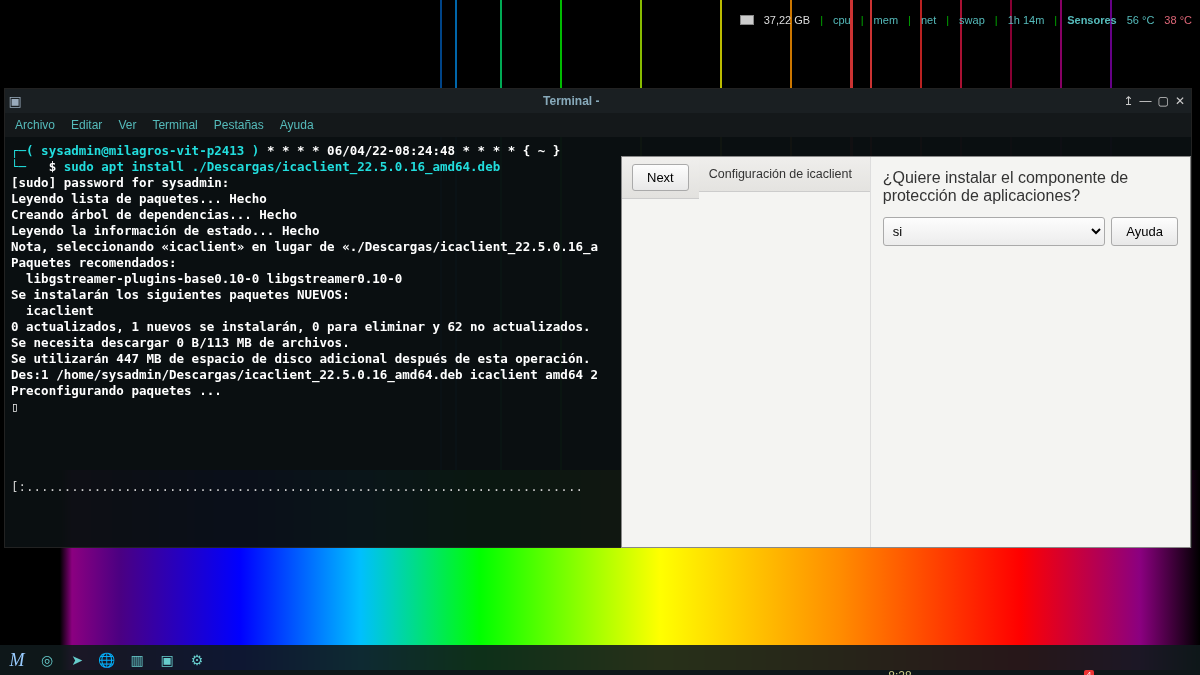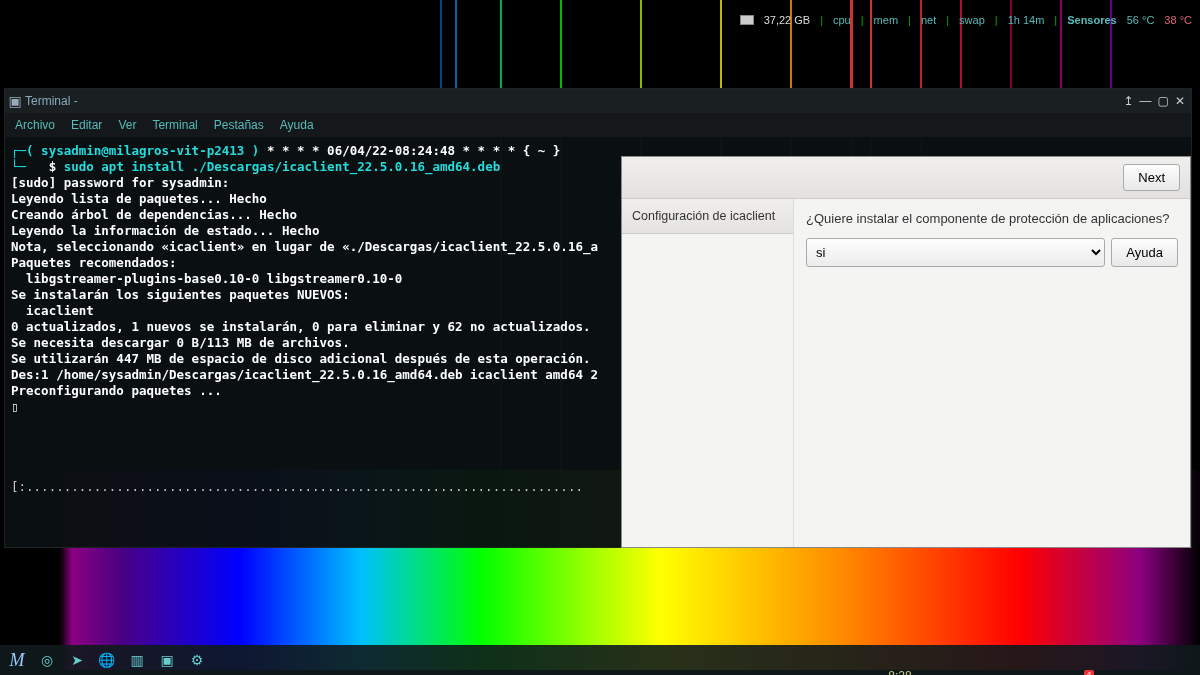--- a/index.html
+++ b/index.html
@@ -32,59 +32,59 @@
 .terminal {
   position: absolute; top: 88px; left: 4px; width: 1188px; height: 460px;
   background: rgba(10,15,18,0.97); z-index:3; border:1px solid #222;
   display:flex; flex-direction:column;
 }
 .titlebar {
   height: 24px; background:#1a1f22; display:flex; align-items:center;
   color:#8ab; font-size:12px;
 }
 .titlebar .ticon { width:20px; text-align:center; color:#9ab; font-size:14px; }
-.titlebar .ttitle { flex:1; text-align:left; }
+.titlebar .ttitle { flex:1; text-align:center;font-weight:bold; }
 .titlebar .tbtns { display:flex; gap:6px; padding:0 6px; color:#ccc; }
 .titlebar .tbtns span { cursor:pointer; font-size:12px; }
 .menubar {
   height:24px; background:#14181a; display:flex; align-items:center; gap:16px;
   padding:0 10px; font-size:12px; color:#5bb;
 }
 .menubar span { cursor:pointer; }
 .term-body {
   flex:1; padding:6px 6px; font-family: "DejaVu Sans Mono", monospace;
   font-size:12.5px; line-height:16px; color:#ccc; white-space:pre; overflow:hidden;
 }
 .term-body .teal { color:#2dd; font-weight:bold; }
 .term-body .white { color:#eee; }
 .term-body .bold { font-weight:bold; color:#fff; }
 .dialog {
   position:absolute; top:156px; left:621px; width:570px; height:392px;
   background:#f4f4f2; border:1px solid #888; z-index:10;
-  display:flex; flex-direction:column; font-size:13px; color:#333;
+  display:flex; flex-direction:row; font-size:13px; color:#333;
 }
 .dialog .dlg-top {
   height:42px; background:linear-gradient(#f0efed,#e2e1de);
   display:flex; justify-content:flex-end; align-items:center; padding:0 10px;
   border-bottom:1px solid #ccc;
 }
 .dialog .dlg-top button {
   padding:5px 14px; font-size:13px; background:linear-gradient(#fdfdfd,#e8e8e8);
   border:1px solid #aaa; border-radius:3px; cursor:pointer;
 }
 .dialog .dlg-body { flex:1; display:flex;justify-content:center; }
 .dialog .dlg-side {
   width:172px; border-right:1px solid #ddd;
 }
 .dialog .dlg-side .tab {
   padding:10px 10px; background:linear-gradient(#efeeec,#e4e3e0);
   border-bottom:1px solid #ccc; font-size:12.5px;
 }
 .dialog .dlg-main { flex:1; padding:12px; }
-.dialog .dlg-main .q { margin-bottom:12px; font-size:13px; }
+.dialog .dlg-main .q { margin-bottom:12px; font-size:16px; }
 .dialog .row { display:flex; gap:6px; }
 .dialog select {
   flex:1; padding:5px; font-size:13px; border:1px solid #aaa; border-radius:3px;
   background:linear-gradient(#fdfdfd,#ececec);
 }
 .dialog .help-btn {
   padding:5px 14px; font-size:13px; background:linear-gradient(#fdfdfd,#e8e8e8);
   border:1px solid #aaa; border-radius:3px; cursor:pointer;
 }
 .taskbar {

